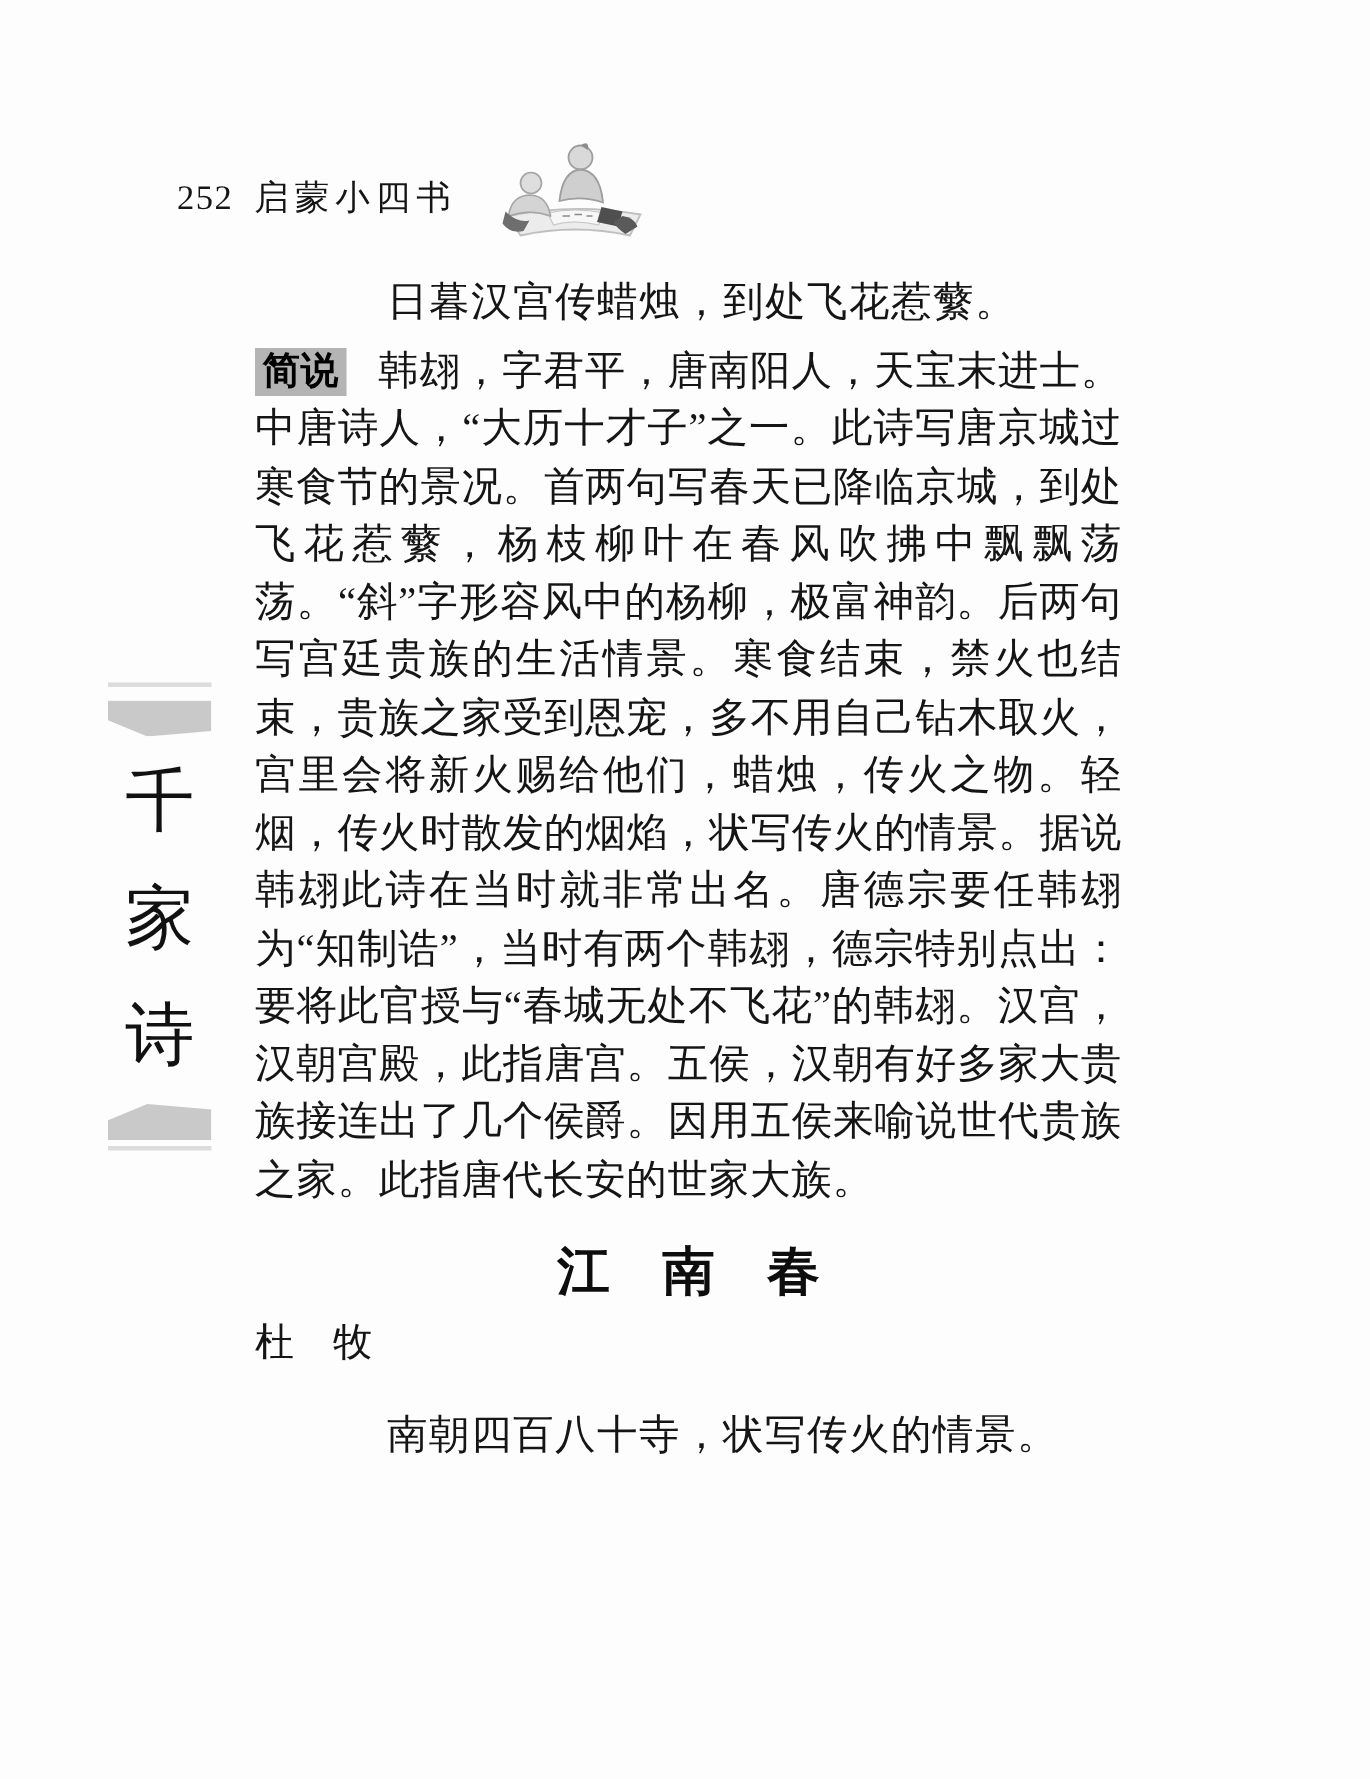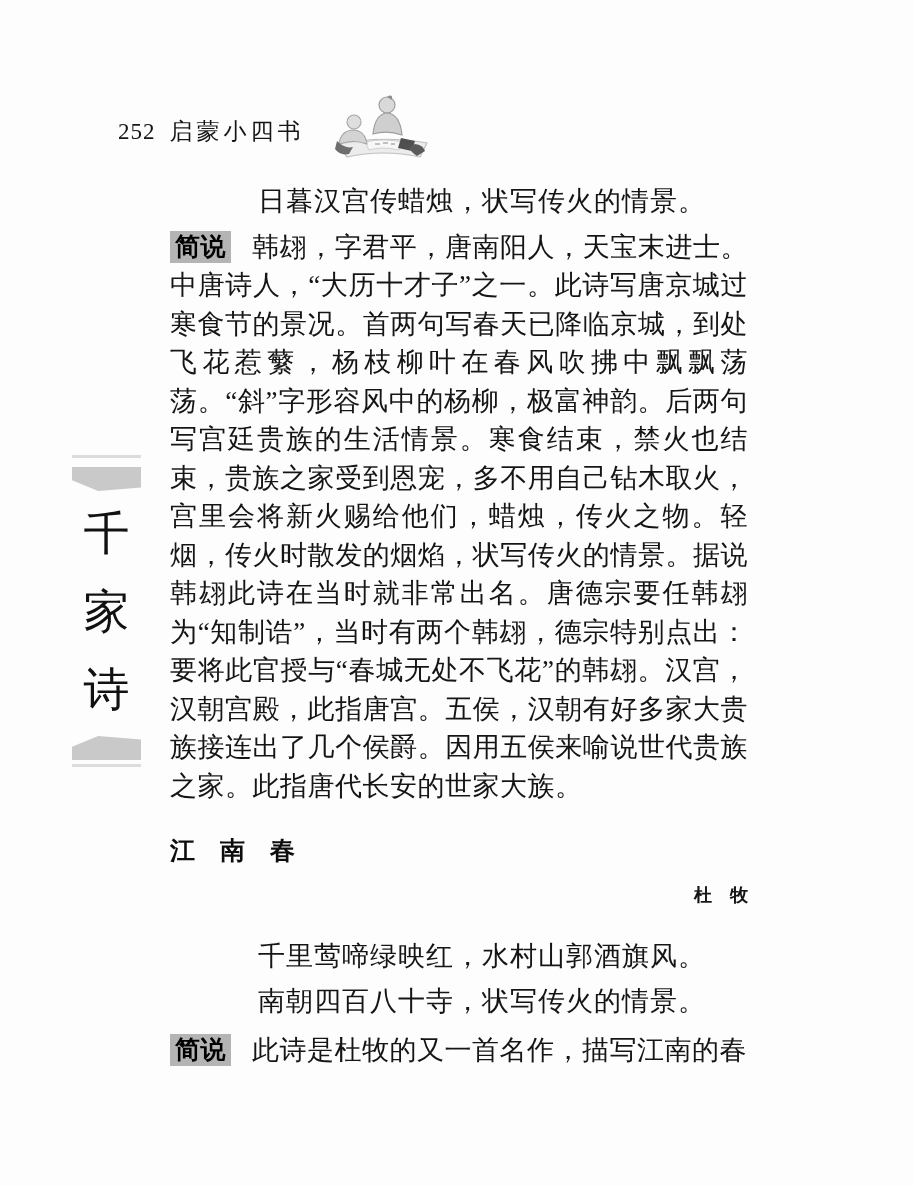--- a/index.html
+++ b/index.html
@@ -93,32 +93,32 @@
     font-weight: bold;
     font-size: 25px;
     line-height: 31px;
     padding: 0 5px 1px;
     margin-right: 21px;
     color: #000000;
     vertical-align: 1px;
   }
   .poem-title {
     margin-top: 25px;
-    font-family: Liberation Sans, sans-serif;
+    text-align: center;
+    font-family: Liberation Mono, monospace;
     font-weight: bold;
-    font-size: 25px;
+    font-size: 35px;
     line-height: 40px;
     color: #0d0d0d;
   }
   .poem-author {
     margin-top: 9px;
-    text-align: right;
-    font-size: 18px;
+    text-align: left;
+    font-size: 26px;
     line-height: 32px;
-    font-weight: bold;
   }
   .poem-body {
     margin-top: 23px;
     margin-left: 88px;
     line-height: 45px;
     letter-spacing: 1px;
     white-space: nowrap;
   }
 </style>
 </head>
@@ -157,29 +157,27 @@
       <span class="v-char">千</span>
       <span class="v-char">家</span>
       <span class="v-char">诗</span>
     </div>
     <div class="ribbon bottom"></div>
     <div class="divider bottom"></div>
   </div>
 
   <div class="main">
 
-    <p class="poem-single">日暮汉宫传蜡烛，状写传火的情景。</p>
+    <p class="poem-single">日暮汉宫传蜡烛，到处飞花惹蘩。</p>
 
     <p class="commentary"><span class="badge">简说</span><span>韩翃，字君平，唐南阳人，天宝末进士。中唐诗人，“大历十才子”之一。此诗写唐京城过寒食节的景况。首两句写春天已降临京城，到处飞花惹蘩，杨枝柳叶在春风吹拂中飘飘荡荡。“斜”字形容风中的杨柳，极富神韵。后两句写宫廷贵族的生活情景。寒食结束，禁火也结束，贵族之家受到恩宠，多不用自己钻木取火，宫里会将新火赐给他们，蜡烛，传火之物。轻烟，传火时散发的烟焰，状写传火的情景。据说韩翃此诗在当时就非常出名。唐德宗要任韩翃为“知制诰”，当时有两个韩翃，德宗特别点出：要将此官授与“春城无处不飞花”的韩翃。汉宫，汉朝宫殿，此指唐宫。五侯，汉朝有好多家大贵族接连出了几个侯爵。因用五侯来喻说世代贵族之家。此指唐代长安的世家大族。</span></p>
 
     <h2 class="poem-title">江　南　春</h2>
 
     <div class="poem-author">杜　牧</div>
 
     <div class="poem-body">
-      <p>千里莺啼绿映红，水村山郭酒旗风。</p>
       <p>南朝四百八十寺，状写传火的情景。</p>
     </div>
 
-    <p class="commentary"><span class="badge">简说</span><span>此诗是杜牧的又一首名作，描写江南的春</span></p>
 
   </div>
 </div>
 
 </body></html>

